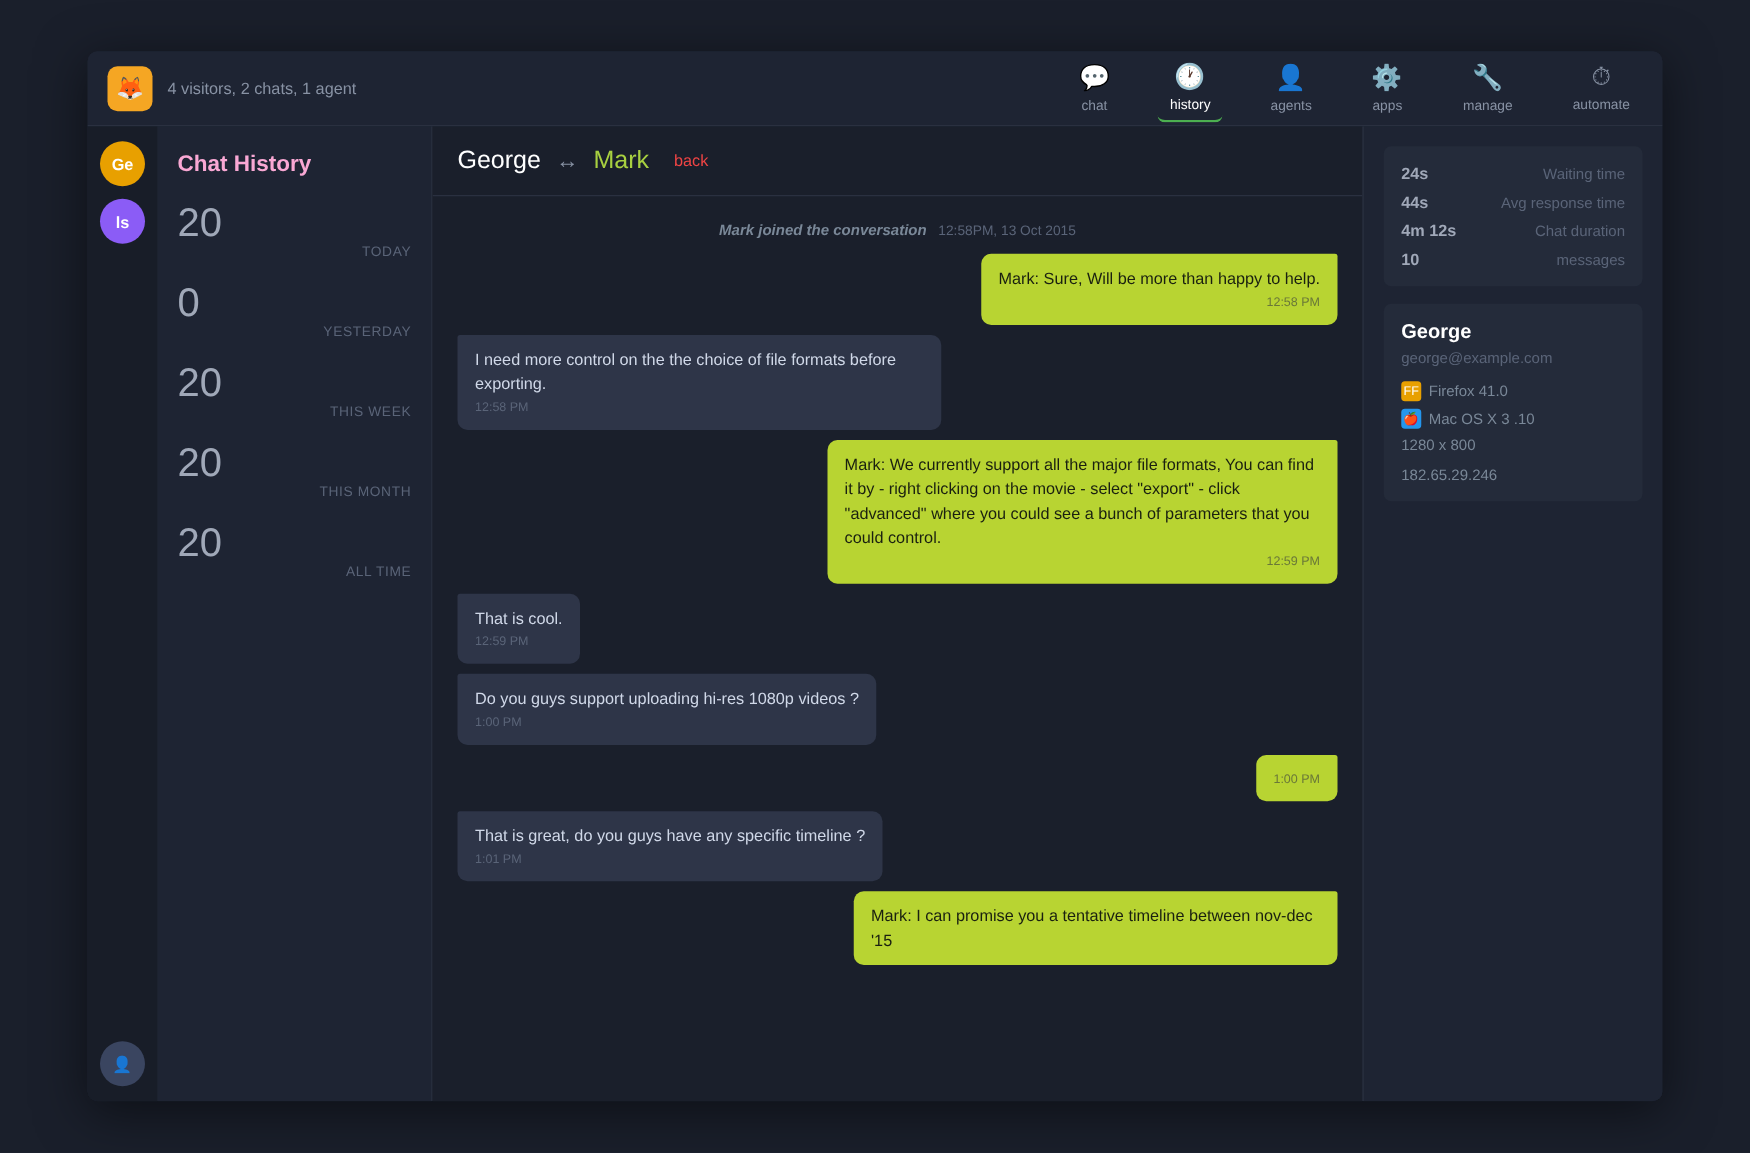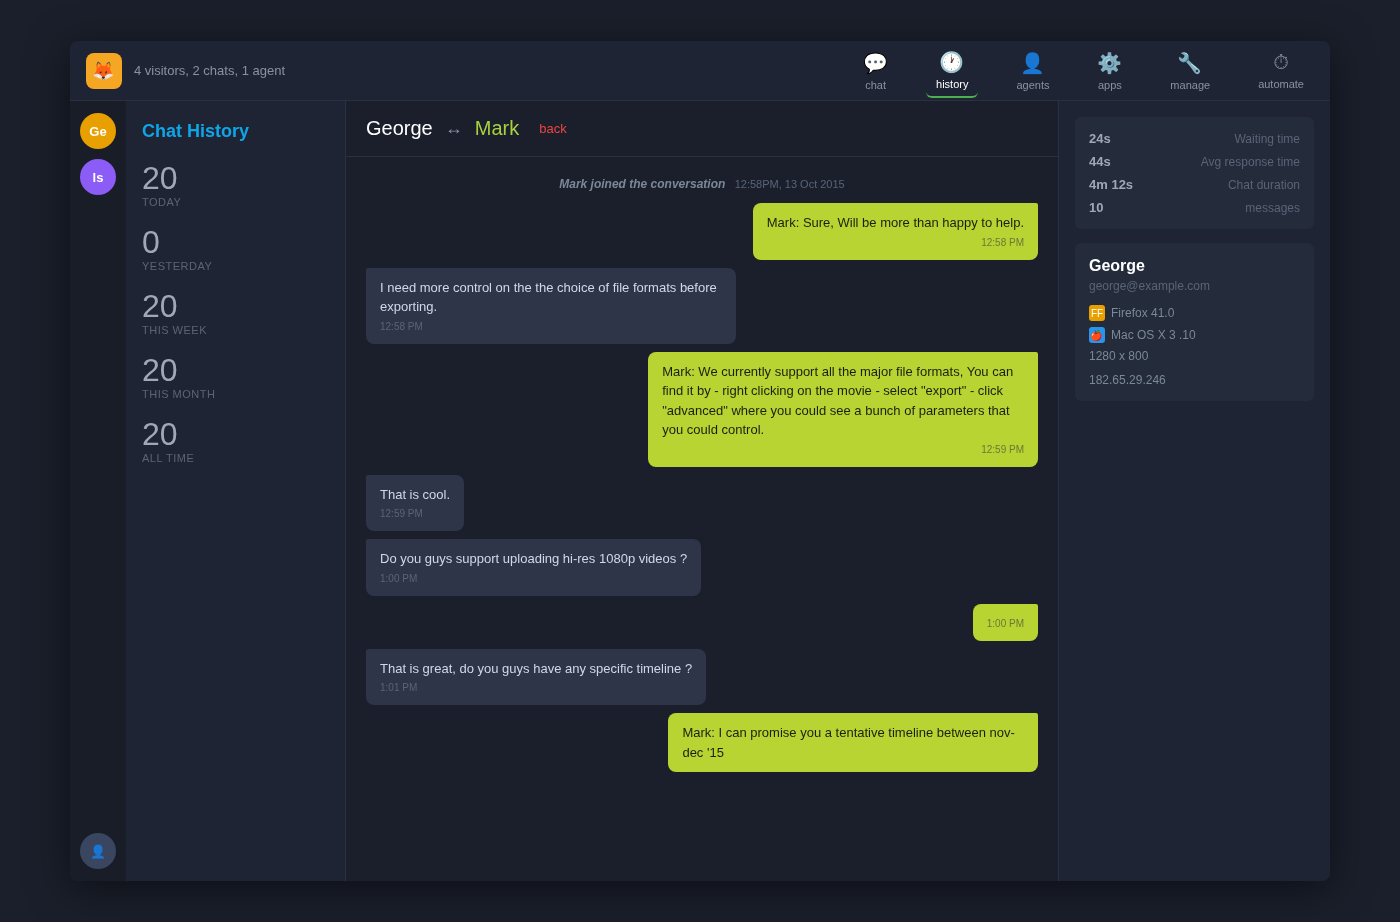--- a/index.html
+++ b/index.html
@@ -104,41 +104,42 @@
     }
     
     .left-panel {
       width: 220px;
       background: #1e2433;
       border-right: 1px solid #2a3040;
       flex-shrink: 0;
       padding: 20px 16px;
     }
     .left-panel-title {
-      color: #0ea5e9;
+      color: #f9a8d4;
       font-size: 18px;
       font-weight: 600;
       margin-bottom: 20px;
     }
     .stat-item {
       margin-bottom: 18px;
       cursor: pointer;
     }
     .stat-item .stat-num {
       font-size: 32px;
       font-weight: 300;
       color: #a0a8b8;
       line-height: 1;
     }
     .stat-item .stat-label {
       font-size: 11px;
       color: #5a6478;
       text-transform: uppercase;
       letter-spacing: 0.5px;
       margin-top: 2px;
+      text-align: right;
     }
     
     .chat-area {
       flex: 1;
       background: #1a1f2b;
       display: flex;
       flex-direction: column;
       overflow: hidden;
     }
     .chat-header {
@@ -195,21 +196,21 @@
       font-style: italic;
       padding: 4px 0;
     }
     .system-message strong {
       font-style: italic;
       font-weight: 700;
       color: #7a8898;
     }
     
     .right-panel {
-      width: 272px;
+      width: 240px;
       background: #1e2433;
       border-left: 1px solid #2a3040;
       flex-shrink: 0;
       padding: 16px;
       overflow-y: auto;
     }
     .stats-card {
       background: #242b3a;
       border-radius: 6px;
       padding: 14px;

